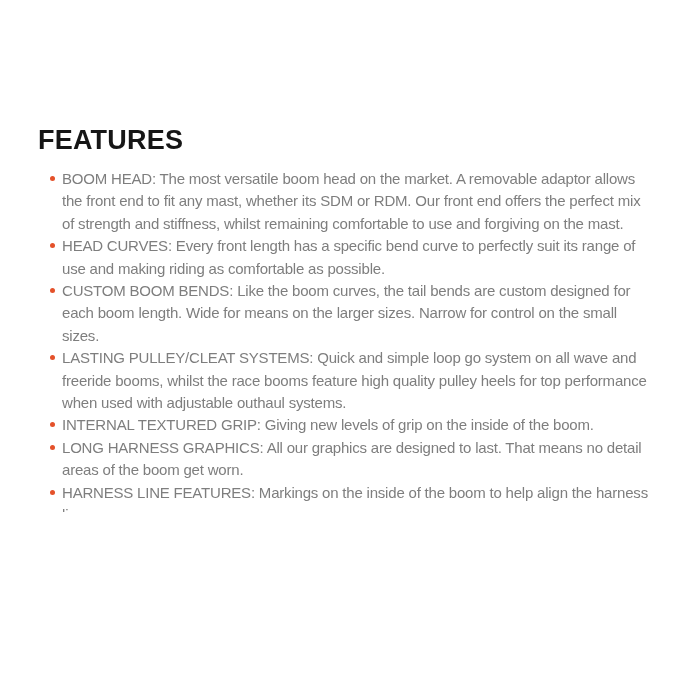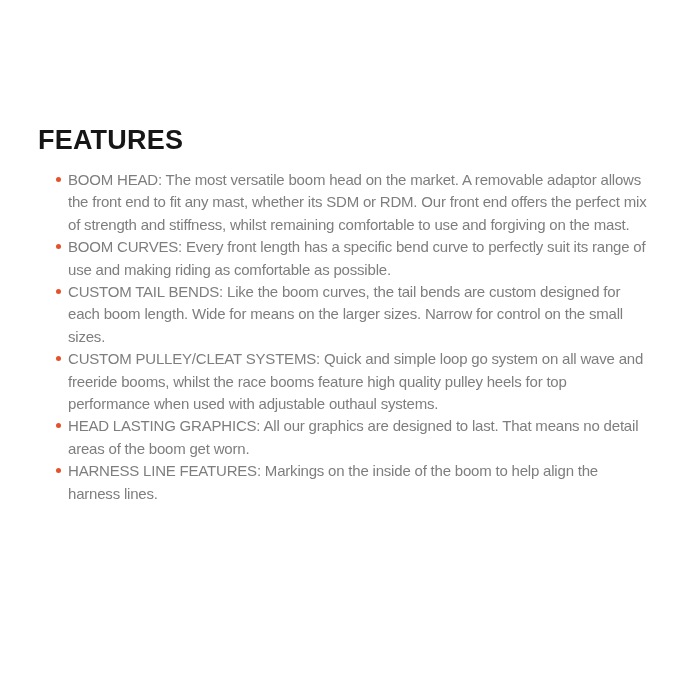--- a/index.html
+++ b/index.html
@@ -21,21 +21,21 @@
     margin: 0 0 15px 0;
     font-size: 27px;
     line-height: 26px;
     font-weight: 800;
     letter-spacing: 0.2px;
     color: var(--heading, #161616);
     font-family: "Liberation Sans", sans-serif;
   }
   .features-list {
     list-style: none;
-    margin: 16px;
+    margin: 10px;
     padding: 0;
     max-width: 616px;
     font-size: 15px;
     line-height: 22.4px;
     letter-spacing: -0.2px;
     color: var(--body-text, #7e7e7e);
   }
   .feature-item {
     position: relative;
     padding-left: 14px;
@@ -61,36 +61,41 @@
   <h1 class="features-title">FEATURES</h1>
 
   <ul class="features-list">
     <li class="feature-item">
       <span class="bullet-dot"></span>
       <span class="feature-label">BOOM HEAD:</span>
       <span class="feature-text">The most versatile boom head on the market. A removable adaptor allows the front end to fit any mast, whether its SDM or RDM. Our front end offers the perfect mix of strength and stiffness, whilst remaining comfortable to use and forgiving on the mast.</span>
     </li>
     <li class="feature-item">
       <span class="bullet-dot"></span>
-      <span class="feature-label">BOOM CURVES:</span>
+      <span class="feature-label">HEAD CURVES:</span>
       <span class="feature-text">Every front length has a specific bend curve to perfectly suit its range of use and making riding as comfortable as possible.</span>
     </li>
     <li class="feature-item">
       <span class="bullet-dot"></span>
-      <span class="feature-label">CUSTOM TAIL BENDS:</span>
+      <span class="feature-label">CUSTOM BOOM BENDS:</span>
       <span class="feature-text">Like the boom curves, the tail bends are custom designed for each boom length. Wide for means on the larger sizes. Narrow for control on the small sizes.</span>
     </li>
     <li class="feature-item">
       <span class="bullet-dot"></span>
-      <span class="feature-label">CUSTOM PULLEY/CLEAT SYSTEMS:</span>
+      <span class="feature-label">LASTING PULLEY/CLEAT SYSTEMS:</span>
       <span class="feature-text">Quick and simple loop go system on all wave and freeride booms, whilst the race booms feature high quality pulley heels for top performance when used with adjustable outhaul systems.</span>
     </li>
     <li class="feature-item">
       <span class="bullet-dot"></span>
-      <span class="feature-label">HEAD LASTING GRAPHICS:</span>
+      <span class="feature-label">INTERNAL TEXTURED GRIP:</span>
+      <span class="feature-text">Giving new levels of grip on the inside of the boom.</span>
+    </li>
+    <li class="feature-item">
+      <span class="bullet-dot"></span>
+      <span class="feature-label">LONG HARNESS GRAPHICS:</span>
       <span class="feature-text">All our graphics are designed to last. That means no detail areas of the boom get worn.</span>
     </li>
     <li class="feature-item">
       <span class="bullet-dot"></span>
       <span class="feature-label">HARNESS LINE FEATURES:</span>
       <span class="feature-text">Markings on the inside of the boom to help align the harness lines.</span>
     </li>
   </ul>
 </div>
 

